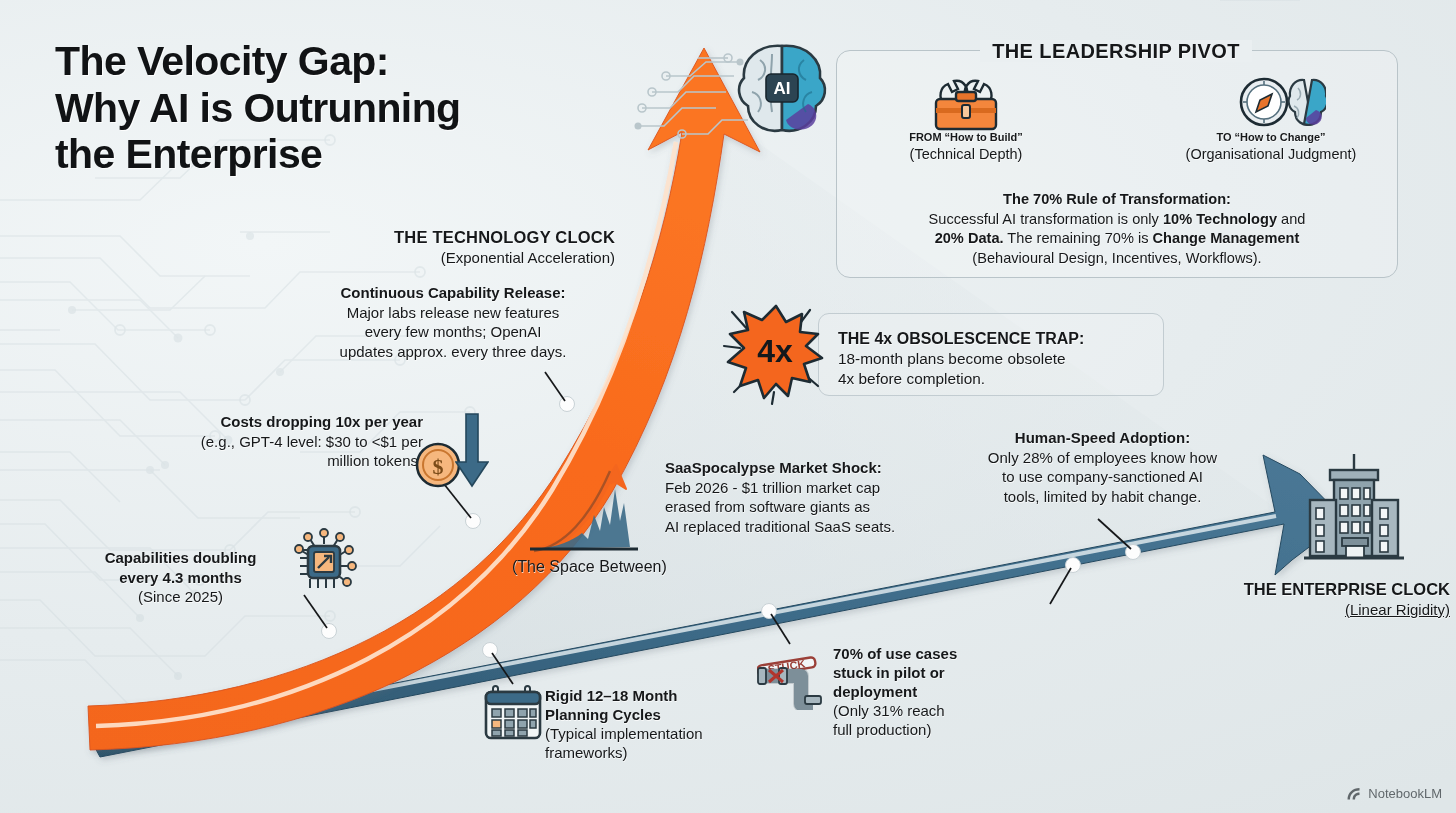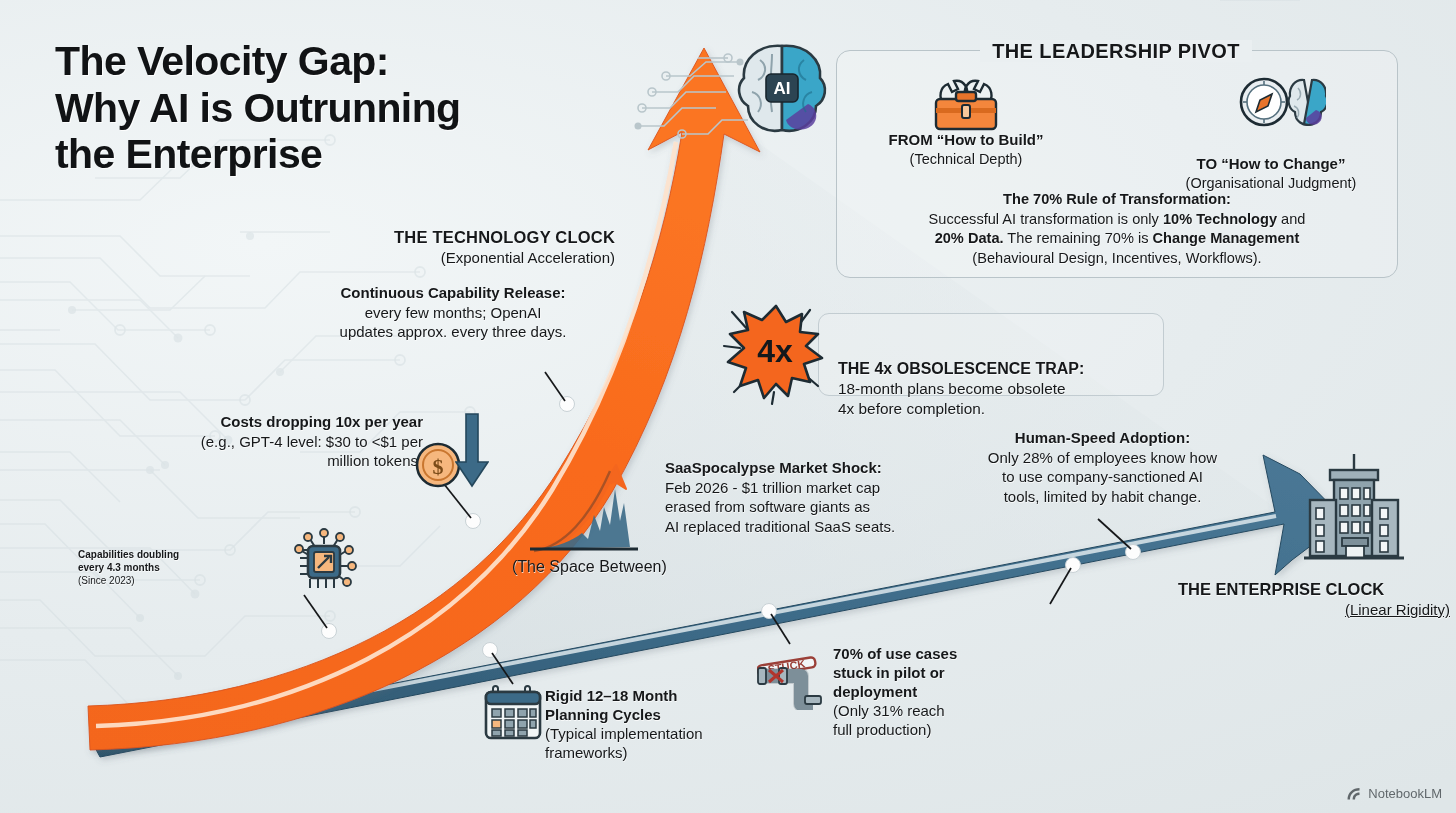--- a/index.html
+++ b/index.html
@@ -26,48 +26,48 @@
     position:absolute;left:836px;top:50px;width:560px;height:226px;
     border:1.4px solid #b9c4c9;border-radius:14px;
     background:rgba(255,255,255,.18);
   }
   .lead-title{
     position:absolute;left:836px;top:40px;width:560px;text-align:center;
     font-size:20px;font-weight:bold;letter-spacing:.4px;
   }
   .lead-title span{background:#eaeff1;padding:0 12px;}
   .pivot-col{position:absolute;text-align:center;font-size:14.5px;line-height:1.25;}
-  .pivot-col .t1{font-weight:bold;font-size:15px;}
+  .pivot-col .t1{font-weight:bold;font-size:11px;}
   .rule-block{
     position:absolute;left:852px;top:190px;width:530px;text-align:center;
     font-size:14.6px;line-height:1.35;
   }
   .obs-box{
     position:absolute;left:818px;top:313px;width:344px;height:81px;
     border:1.3px solid #c2ccd1;border-radius:11px;background:rgba(255,255,255,.15);
   }
-  .obs-text{position:absolute;left:838px;top:328px;width:330px;font-size:15.4px;line-height:1.32;margin-top:30px;}
+  .obs-text{position:absolute;left:838px;top:328px;width:330px;font-size:15.4px;line-height:1.32;}
   .obs-text .t1{font-weight:bold;font-size:16px;}
   .dot{fill:#fdfdfd;stroke:#c9d2d6;stroke-width:1;}
   .wm{position:absolute;right:14px;bottom:12px;display:flex;align-items:center;gap:6px;
       font-size:13px;color:#4b5256;opacity:.85;}
   .tc-title{position:absolute;left:295px;top:228px;width:320px;text-align:right;
      font-size:16.5px;font-weight:bold;letter-spacing:.2px;}
   .tc-sub{position:absolute;left:295px;top:249px;width:320px;text-align:right;font-size:15px;}
   .tc-body{position:absolute;left:288px;top:283px;width:330px;text-align:center;
      font-size:15px;line-height:1.3;}
   .cost-body{position:absolute;left:188px;top:412px;width:235px;text-align:right;
      font-size:15px;line-height:1.3;}
-  .cap-body{position:absolute;left:78px;top:548px;width:205px;text-align:left;
-     font-size:10px;line-height:1.3;}
+  .cap-body{position:absolute;left:78px;top:548px;width:205px;text-align:center;
+     font-size:15px;line-height:1.3;}
   .saas-body{position:absolute;left:665px;top:458px;width:290px;font-size:15px;line-height:1.3;}
   .space-between{position:absolute;left:512px;top:558px;font-size:16px;}
   .human-body{position:absolute;left:960px;top:428px;width:285px;text-align:center;
      font-size:15px;line-height:1.3;}
-  .ent-title{position:absolute;left:1178px;top:580px;width:272px;text-align:left;
+  .ent-title{position:absolute;left:1178px;top:580px;width:272px;text-align:right;
      font-size:16.5px;font-weight:bold;}
   .ent-sub{position:absolute;left:1178px;top:601px;width:272px;text-align:right;font-size:15px;text-decoration:underline;}
   .frontier-body{position:absolute;left:990px;top:618px;width:255px;text-align:right;
      font-size:15px;line-height:1.3;}
   .rigid-body{position:absolute;left:545px;top:686px;width:215px;font-size:15px;line-height:1.27;}
   .stuck-body{position:absolute;left:833px;top:644px;width:160px;font-size:15px;line-height:1.27;}
   .ico{position:absolute;}
   .t-shadow{text-shadow:0.5px 0.5px 0 rgba(255,255,255,.75);}
 </style>
 </head>
@@ -279,21 +279,21 @@
       <path d="M14 2 C5 1, -1 9, 0 18 C-3 23, -1 31, 5 34 C5 43, 13 49, 22 46 Z" fill="#dfe8ec" stroke="#2b3a42" stroke-width="2.2"></path>
       <path d="M14 2 C23 1, 29 9, 28 18 C31 23, 29 31, 23 34 C23 43, 15 49, 6 46 Z" transform="translate(8,0)" fill="#3aa6c8" stroke="#2b3a42" stroke-width="2.2"></path>
       <path d="M26 32 C33 34, 34 42, 27 46 C21 48, 16 45, 16 40" fill="#5b3f9e" opacity=".85"></path>
       <g stroke="#9aabb3" stroke-width="1.5" fill="none">
           <path d="M8 10 C12 14, 11 20, 7 22"></path>
           <path d="M4 28 C9 30, 10 36, 7 40"></path>
         </g>
     </g>
   </svg>
 
-  <div class="pivot-col t-shadow" style="left:1146px;top:131px;width:250px;margin-top:24px;">
+  <div class="pivot-col t-shadow" style="left:1146px;top:131px;width:250px;">
     <div class="t1">TO “How to Change”</div>
     <div>(Organisational Judgment)</div>
   </div>
 
   <div class="rule-block t-shadow">
     <div class="b">The 70% Rule of Transformation:</div>
     <div>
       <span>Successful AI transformation is only </span><span class="b">10% Technology</span><span> and</span>
     </div>
     <div>
@@ -319,40 +319,41 @@
   <div class="obs-text t-shadow">
     <div class="t1">THE 4x OBSOLESCENCE TRAP:</div>
     <div>18-month plans become obsolete</div>
     <div>4x before completion.</div>
   </div>
 
   <div class="tc-title t-shadow">THE TECHNOLOGY CLOCK</div>
   <div class="tc-sub t-shadow">(Exponential Acceleration)</div>
   <div class="tc-body t-shadow">
     <div class="b">Continuous Capability Release:</div>
+    <div>Major labs release new features</div>
     <div>every few months; OpenAI</div>
     <div>updates approx. every three days.</div>
   </div>
 
   <div class="cost-body t-shadow">
     <span class="b">Costs dropping 10x per year</span><span> (e.g., GPT-4 level: $30 to &lt;$1 per million tokens)</span>
   </div>
   <svg class="ico" style="left:414px;top:441px;width:48px;height:48px" viewBox="0 0 48 48">
     <circle cx="24" cy="24" r="21" fill="#F6B77E" stroke="#1d2b33" stroke-width="2.6"></circle>
     <circle cx="24" cy="24" r="15" fill="none" stroke="#c9762f" stroke-width="2"></circle>
     <text x="24" y="33" text-anchor="middle" font-size="22" font-weight="bold" fill="#7a4a18" font-family="Liberation Serif, serif">$</text>
   </svg>
   <svg class="ico" style="left:455px;top:412px;width:34px;height:78px" viewBox="0 0 34 78">
     <path d="M11 2 H23 V50 H33 L17 74 L1 50 H11 Z" fill="#3C6A87" stroke="#24475c" stroke-width="1.6"></path>
   </svg>
 
   <div class="cap-body t-shadow">
     <div class="b">Capabilities doubling</div>
     <div class="b">every 4.3 months</div>
-    <div>(Since 2023)</div>
+    <div>(Since 2025)</div>
   </div>
   <svg class="ico" style="left:288px;top:526px;width:72px;height:72px" viewBox="0 0 72 72">
     <g stroke="#2b3a42" stroke-width="2" fill="none">
       <path d="M36 8 V18"></path>
         <path d="M22 13 L27 21"></path>
         <path d="M50 13 L45 21"></path>
       <path d="M58 25 L50 30"></path>
         <path d="M60 40 L51 40"></path>
         <path d="M56 54 L48 48"></path>
       <path d="M14 25 L22 30"></path>

